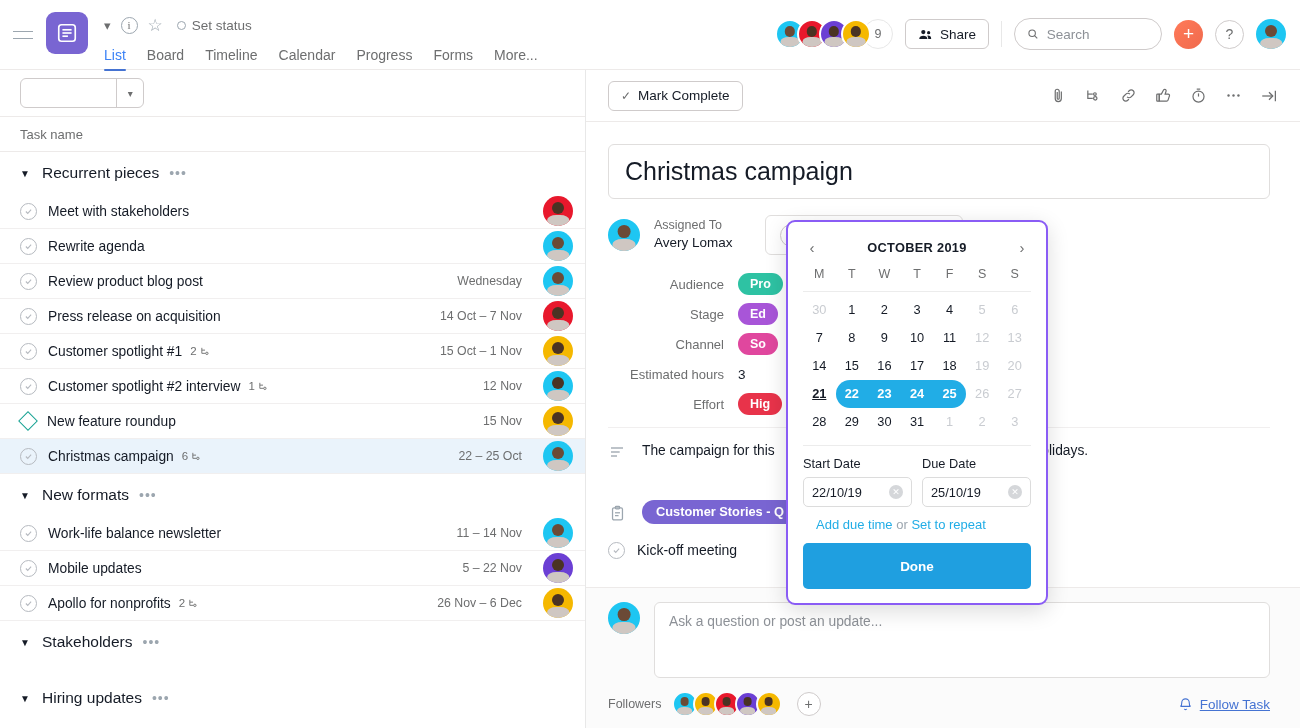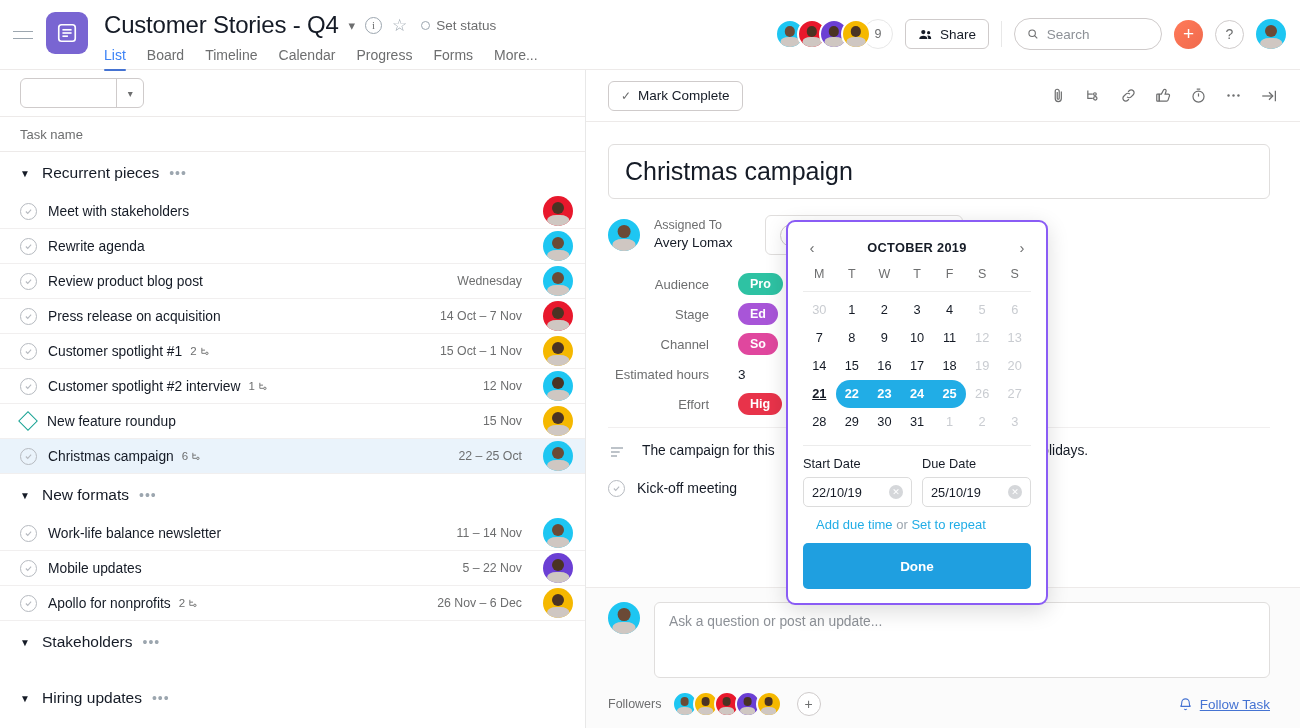--- a/index.html
+++ b/index.html
@@ -98,21 +98,21 @@
   .assign-row { display: flex; align-items: center; gap: 14px; margin-top: 16px; }
   .assign-info .lbl { font-size: 12.5px; color: #6d6e6f; line-height: 1.35; }
   .assign-info .nm { font-size: 13.5px; color: #151b26; line-height: 1.35; }
   .date-field { margin-left: 18px; height: 40px; min-width: 198px; border: 1px solid #e0dedd; border-radius: 6px; display: flex; align-items: center; gap: 11px; padding: 0 14px; cursor: pointer; }
   .cal-ico { width: 23px; height: 23px; border-radius: 50%; border: 1.2px solid #cfcbcb; display: flex; align-items: center; justify-content: center; }
   .cal-ico svg { width: 12px; height: 12px; }
   .date-text { font-size: 14px; color: #151b26; }
 
   .fields { margin-top: 14px; }
   .fld { display: flex; align-items: center; height: 30px; }
-  .fld .k { width: 130px; text-align: right; font-size: 13px; color: #6d6e6f; padding-right: 29px; }
+  .fld .k { width: 130px; text-align: right; font-size: 13px; color: #6d6e6f; padding-right: 14px; }
   .pill { height: 22px; border-radius: 12px; padding: 0 12px; display: inline-flex; align-items: center; font-size: 12.5px; color: #fff; font-weight: 600; white-space: nowrap; }
   .fld .plain { font-size: 13.5px; color: #151b26; }
 
   .hr-soft { height: 1px; background: #f1efef; margin: 8px 0 0 0; }
 
   .desc-row { display: flex; align-items: flex-start; gap: 16px; margin-top: 13px; }
   .desc-ico { width: 18px; display: flex; justify-content: center; padding-top: 3px; }
   .desc-text { font-size: 13.8px; color: #151b26; line-height: 1.5; }
 
   .proj-row { display: flex; align-items: center; gap: 16px; margin-top: 38px; }
@@ -173,21 +173,20 @@
       <svg viewBox="0 0 24 24" fill="none" stroke="#fff" stroke-width="1.8">
         <rect x="3" y="3" width="18" height="18" rx="3"></rect>
         <line x1="7" y1="8.5" x2="17" y2="8.5"></line>
           <line x1="7" y1="12" x2="17" y2="12"></line>
           <line x1="7" y1="15.5" x2="13" y2="15.5"></line>
       </svg>
     </div>
 
     <div class="title-block">
       <div class="title-row">
-        <div class="proj-title">Customer Stories - Q4</div>
         <div class="chev">▾</div>
         <div class="ico-circ">i</div>
         <div class="star">☆</div>
         <div class="setstatus">
           <span class="dot"></span>
           <span>Set status</span>
         </div>
       </div>
       <div class="tabs">
         <div class="tab active">List</div>
@@ -588,20 +587,31 @@
             <svg width="16" height="16" viewBox="0 0 24 24" stroke="#9ca6af" stroke-width="2">
                 <line x1="3" y1="6" x2="21" y2="6"></line>
                 <line x1="3" y1="12" x2="16" y2="12"></line>
                 <line x1="3" y1="18" x2="12" y2="18"></line>
               </svg>
           </span>
           <span class="desc-text">The campaign for this</span>
           <span class="desc-text" style="margin-left:243px">holidays.</span>
         </div>
 
+        <div class="proj-row">
+          <span class="desc-ico">
+            <svg width="17" height="17" viewBox="0 0 24 24" fill="none" stroke="#9ca6af" stroke-width="1.8">
+                <rect x="5" y="4" width="14" height="17" rx="2"></rect>
+                <rect x="9" y="2" width="6" height="3.6" rx="1.2"></rect>
+                <line x1="8.5" y1="11" x2="15.5" y2="11"></line>
+                <line x1="8.5" y1="15" x2="13.5" y2="15"></line>
+              </svg>
+          </span>
+          <span class="proj-chip">Customer Stories - Q</span>
+        </div>
 
         <div class="sub-list">
           <div class="sub-item">
             <span class="check">
                 <svg viewBox="0 0 24 24" fill="none" stroke="#b6bac0" stroke-width="3">
                   <polyline points="5,12 10,17 19,7"></polyline>
                 </svg>
               </span>
             <span class="tname">Kick-off meeting</span>
           </div>

